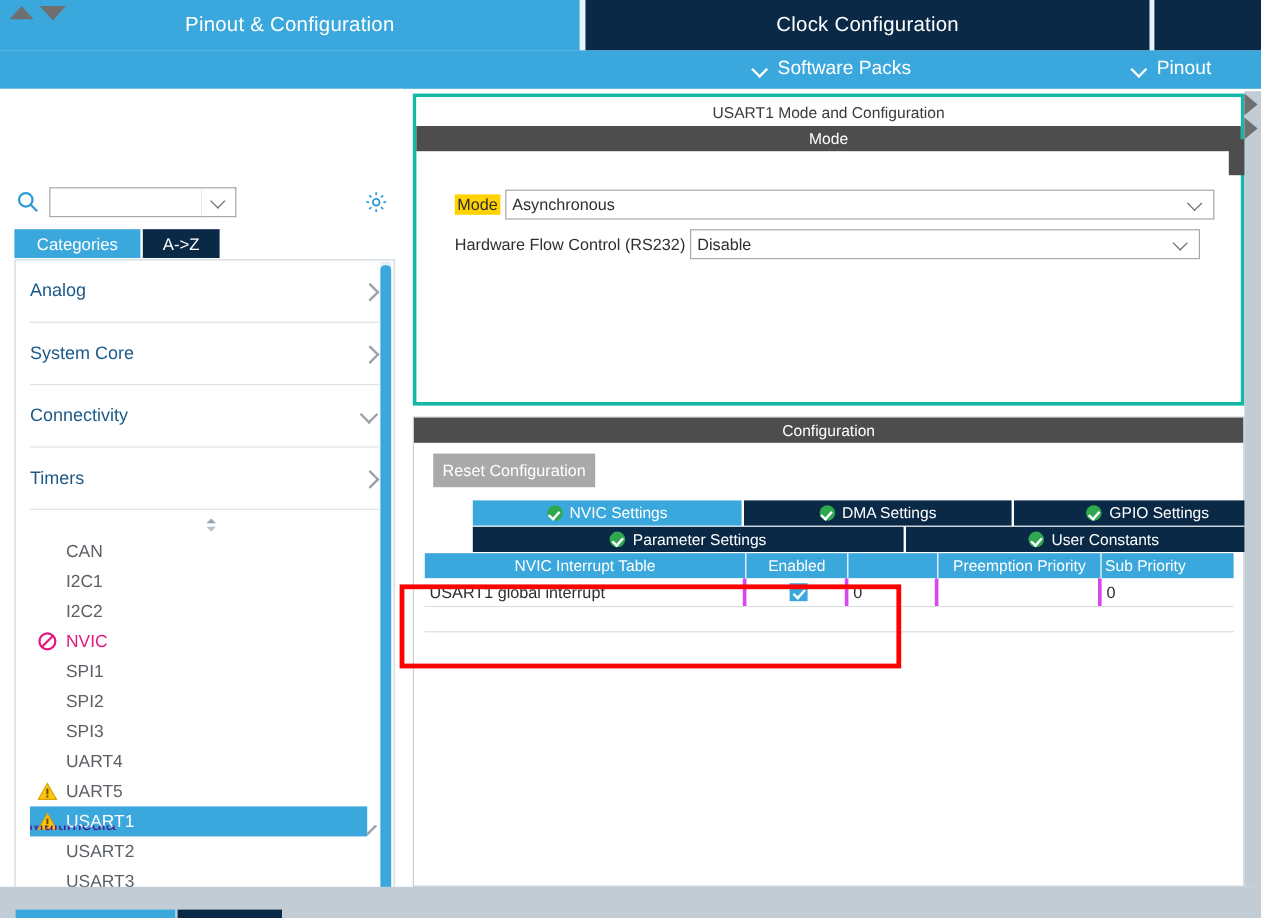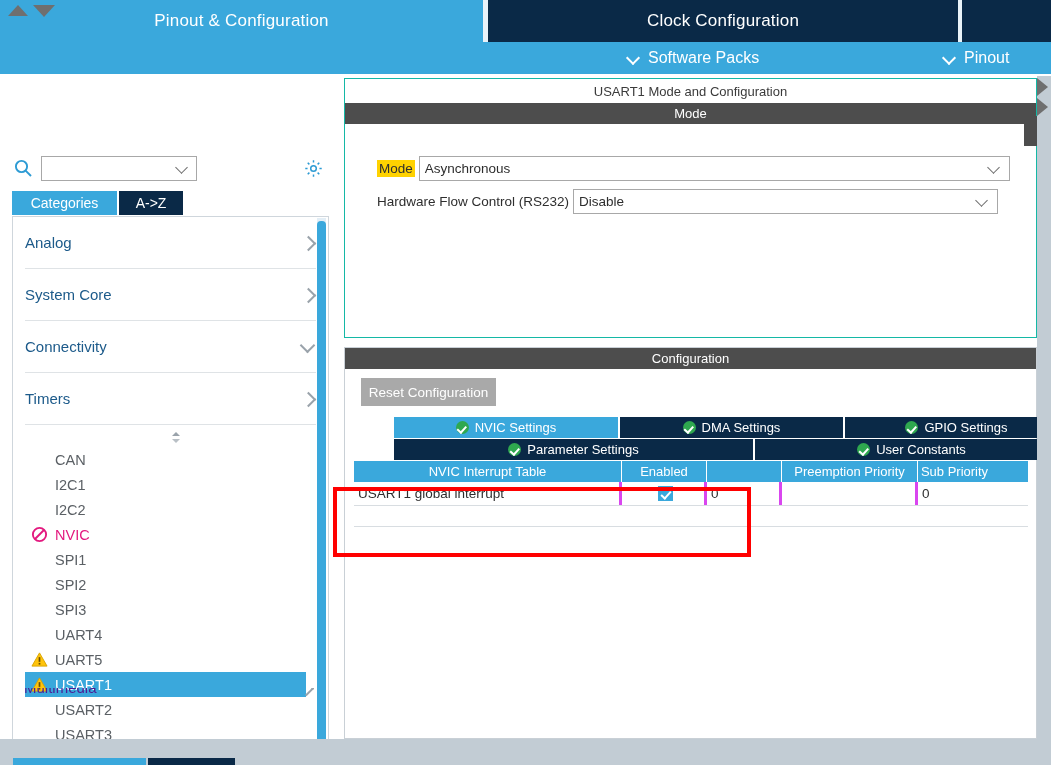--- a/index.html
+++ b/index.html
@@ -223,21 +223,21 @@
   .side-scroll-thumb {
     position: absolute; left: 317px; top: 147px;
     width: 9px; height: 545px;
     background: #3aa8dc;
     border-radius: 4px;
   }
   .mode-panel {
     position: absolute; left: 344px; top: 78px;
     width: 693px; height: 260px;
     background: #ffffff;
-    border: 1px solid #14b8a6;
+    border: 3px solid #14b8a6;
     box-sizing: border-box;
   }
   .panel-title {
     height: 24px;
     display: flex; align-items: center; justify-content: center;
     font-size: 13px;
     color: #3a3a3a;
     background: #ffffff;
   }
   .section-bar {

